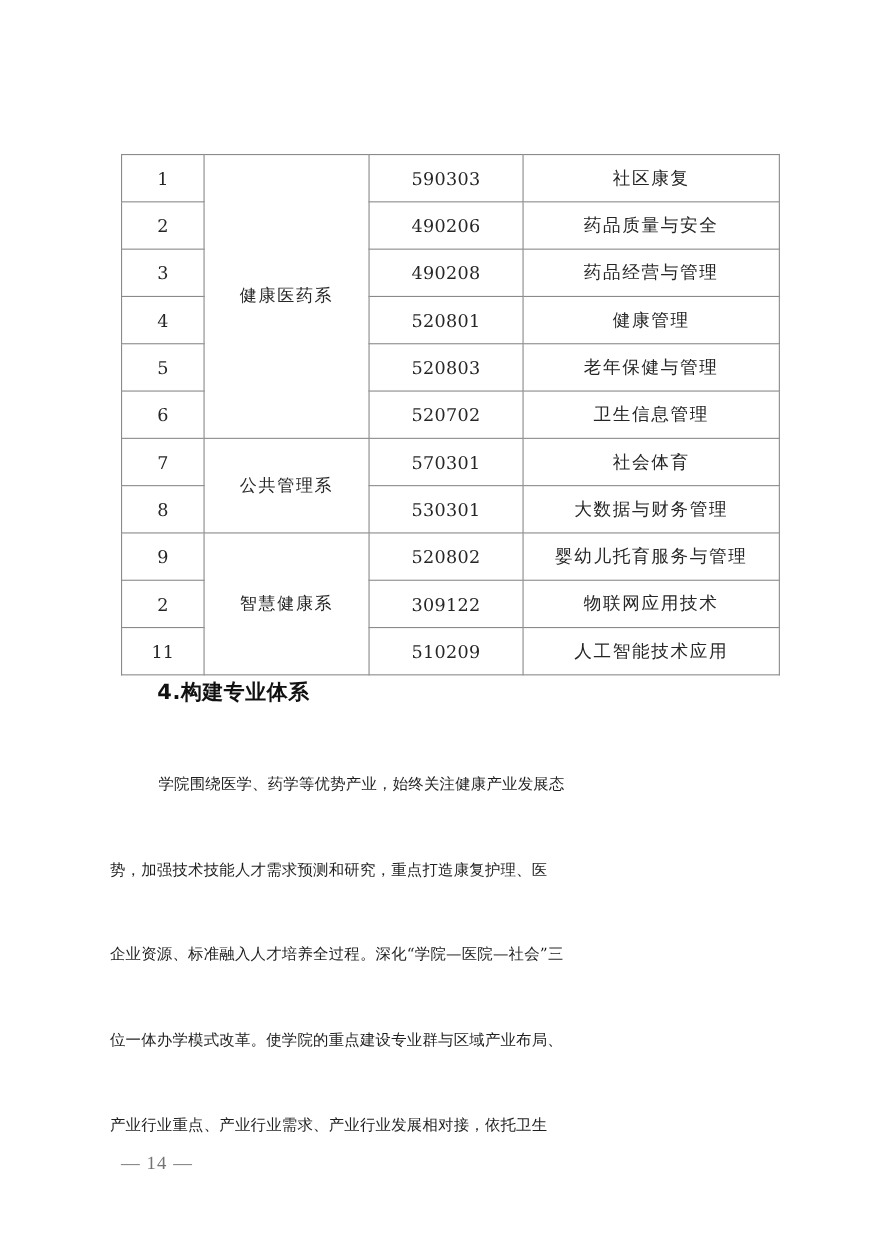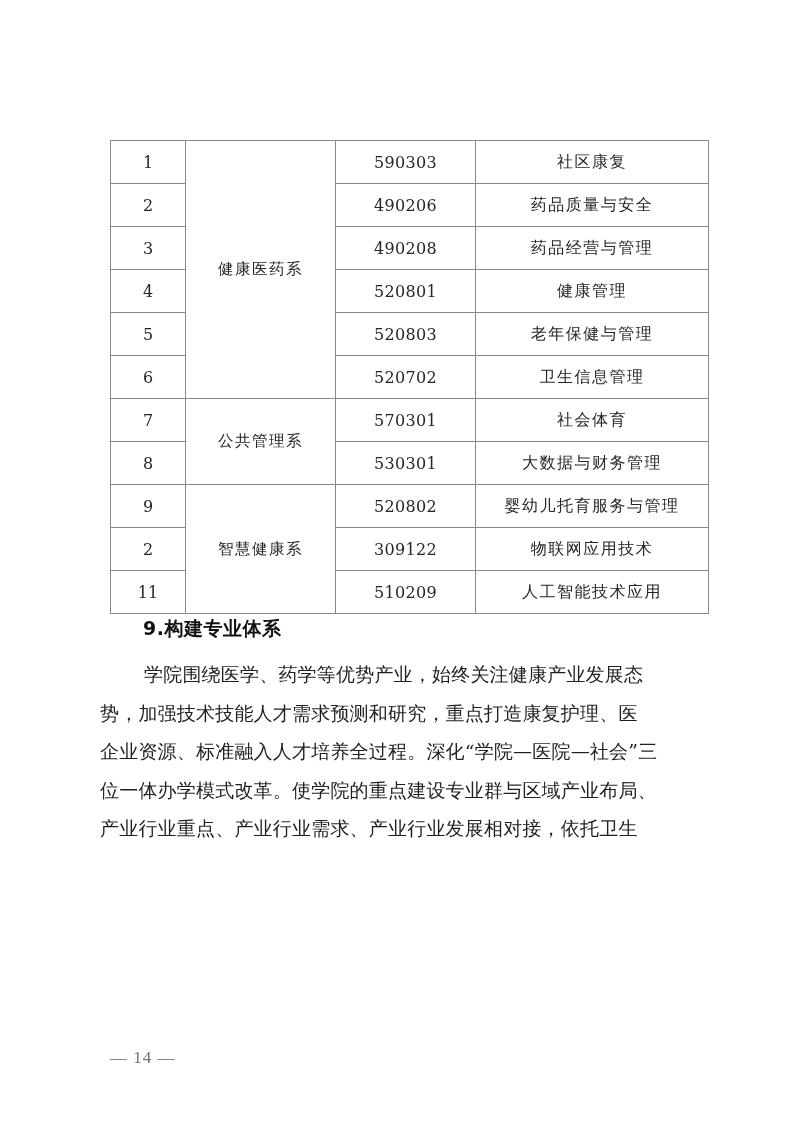--- a/index.html
+++ b/index.html
@@ -83,26 +83,27 @@
   }
 
   
   .body-par {
     position: absolute;
     left: 100px;
     top: 655px;
     width: 604px;
   }
   .body-line {
-    font-size: 19px;
+    font-size: 14px;
     line-height: 38.5px;
     letter-spacing: 0.2px;
     color: #1f1f1f;
     white-space: nowrap;
     font-family: "DejaVu Serif", "Liberation Serif", serif;
+    margin-top: 39px;
   }
   .body-line.first {
     text-indent: 44px;
   }
 
   
   .page-footer {
     position: absolute;
     left: 110px;
     top: 1048px;
@@ -175,21 +176,21 @@
           </tr>
           <tr>
             <td class="c-no">11</td>
             <td class="c-code">510209</td>
             <td class="c-name">人工智能技术应用</td>
           </tr>
         </tbody>
     </table>
   </div>
 
-  <div class="section-heading">9.构建专业体系</div>
+  <div class="section-heading">4.构建专业体系</div>
 
   <div class="body-par">
       <div class="body-line first">学院围绕医学、药学等优势产业，始终关注健康产业发展态</div>
       <div class="body-line">势，加强技术技能人才需求预测和研究，重点打造康复护理、医</div>
       <div class="body-line">企业资源、标准融入人才培养全过程。深化“学院—医院—社会”三</div>
       <div class="body-line">位一体办学模式改革。使学院的重点建设专业群与区域产业布局、</div>
       <div class="body-line">产业行业重点、产业行业需求、产业行业发展相对接，依托卫生</div>
     </div>
 
   <div class="page-footer">— 14 —</div>

